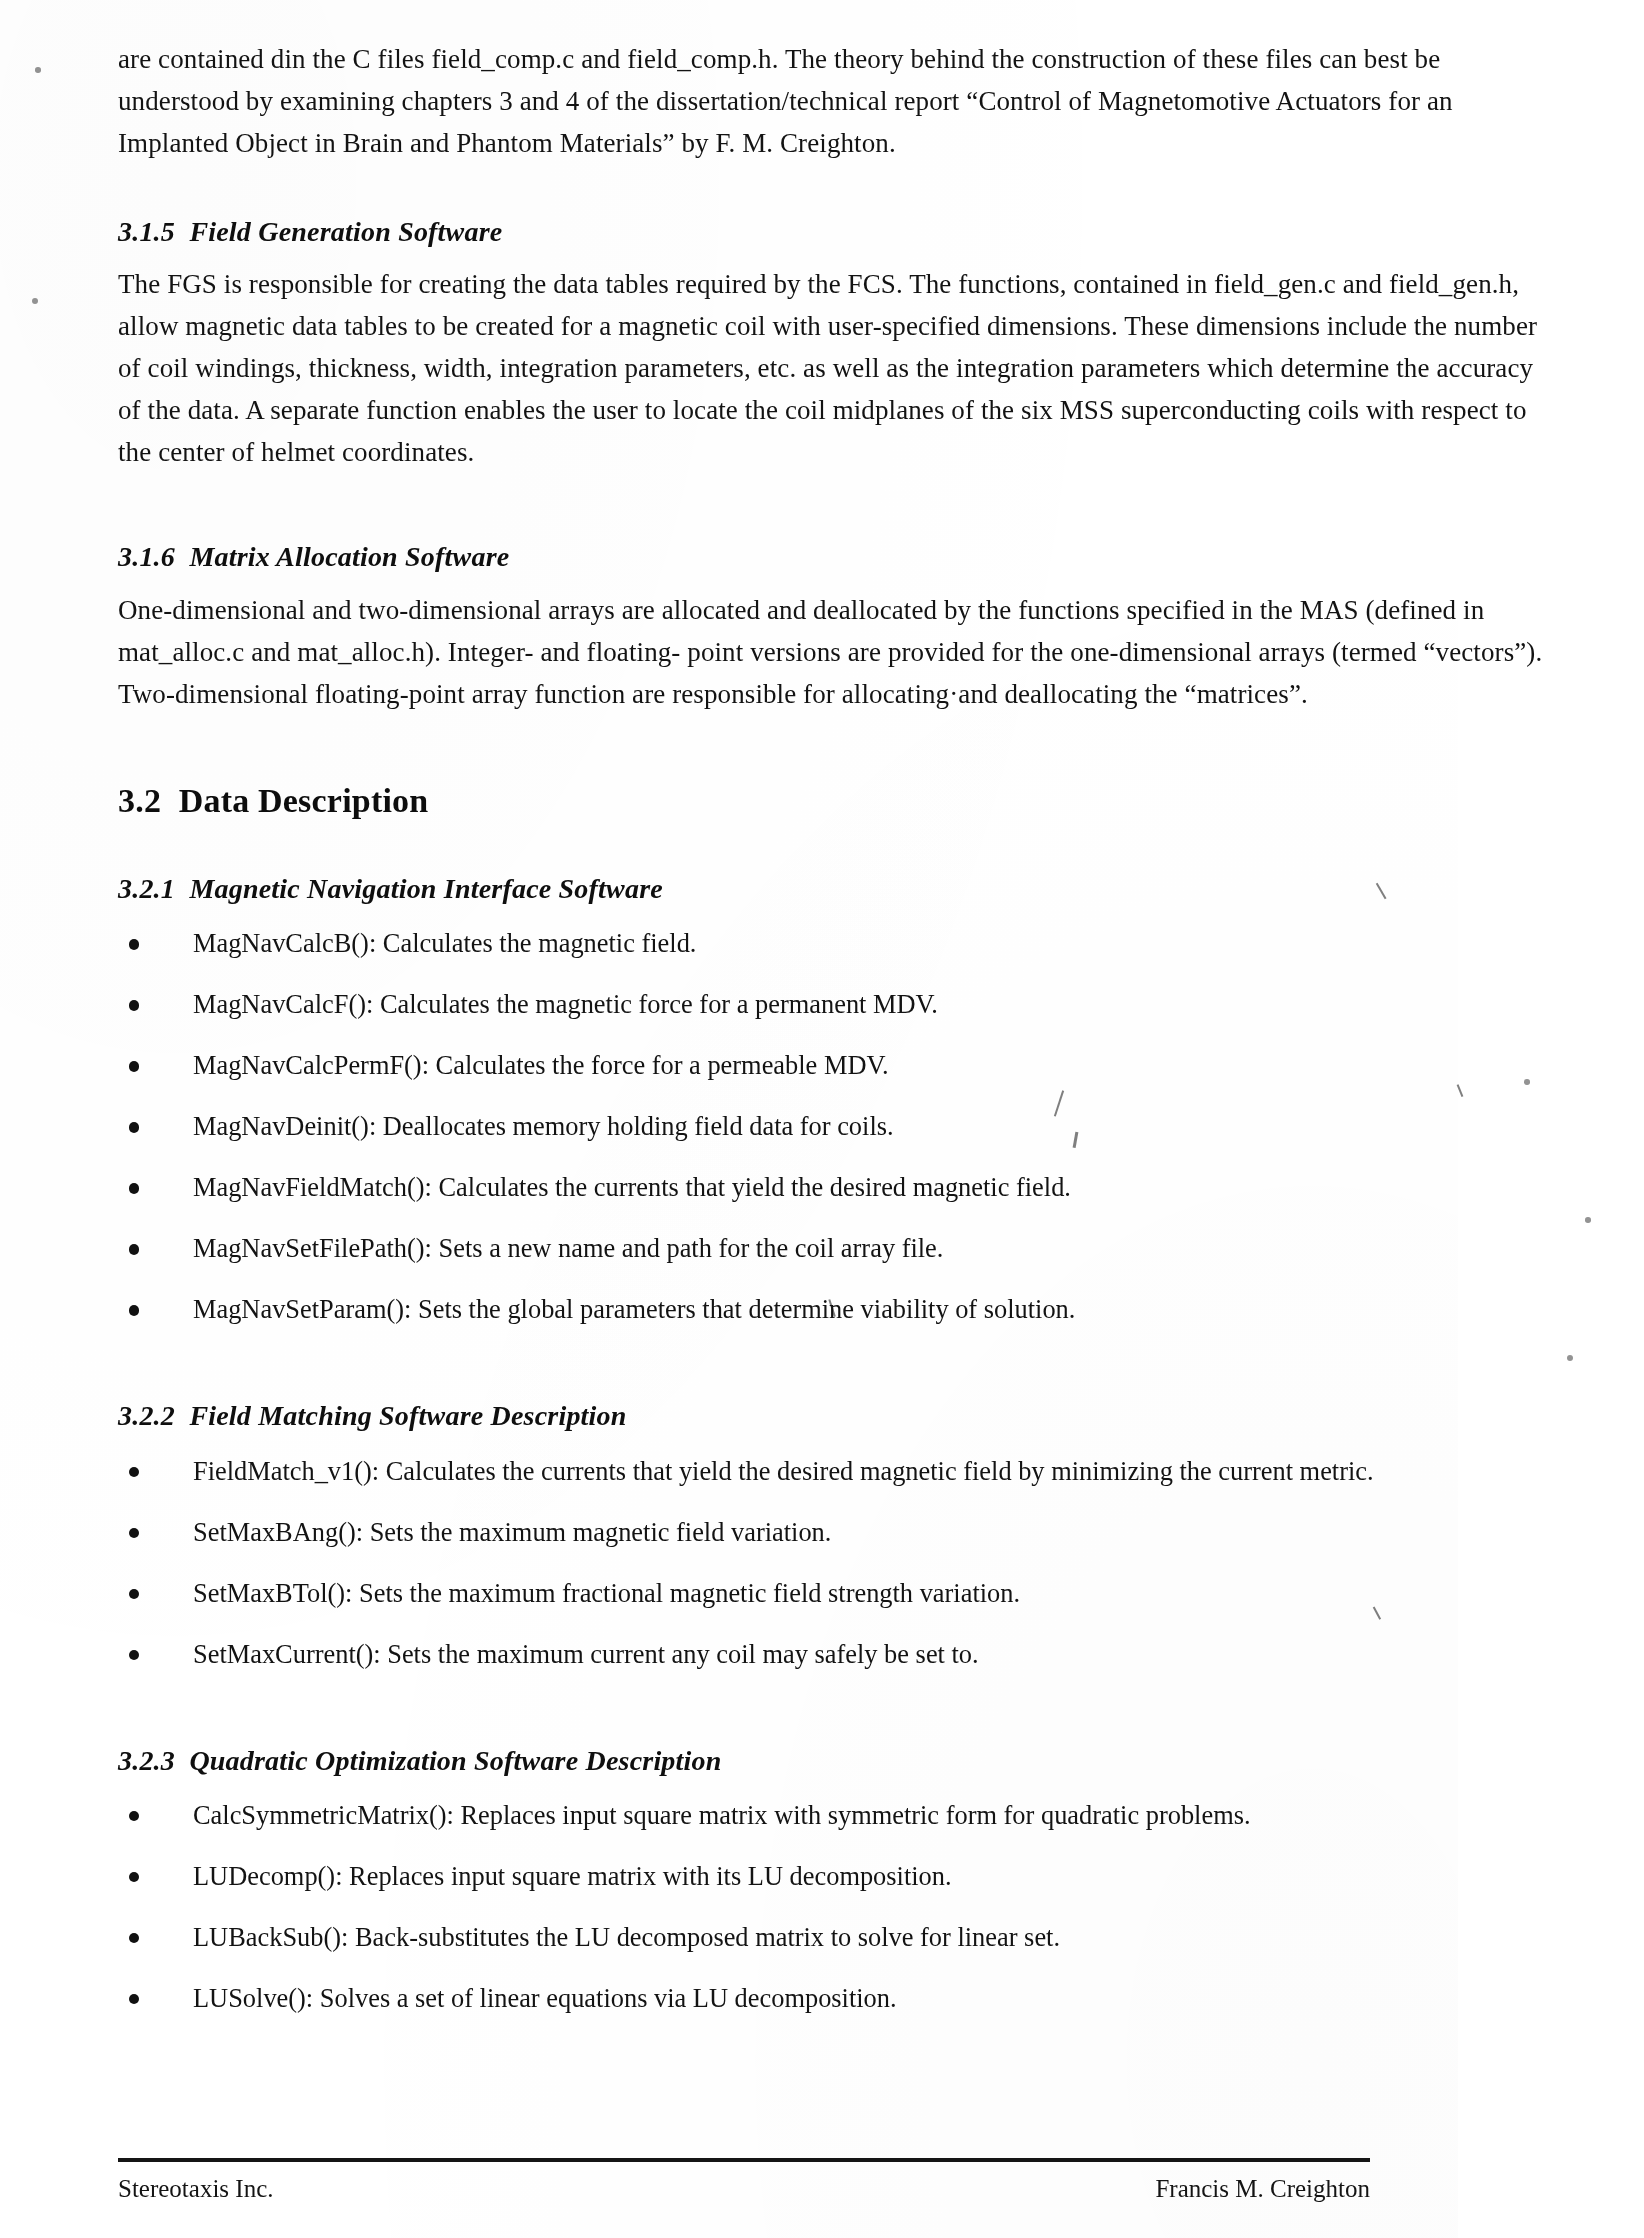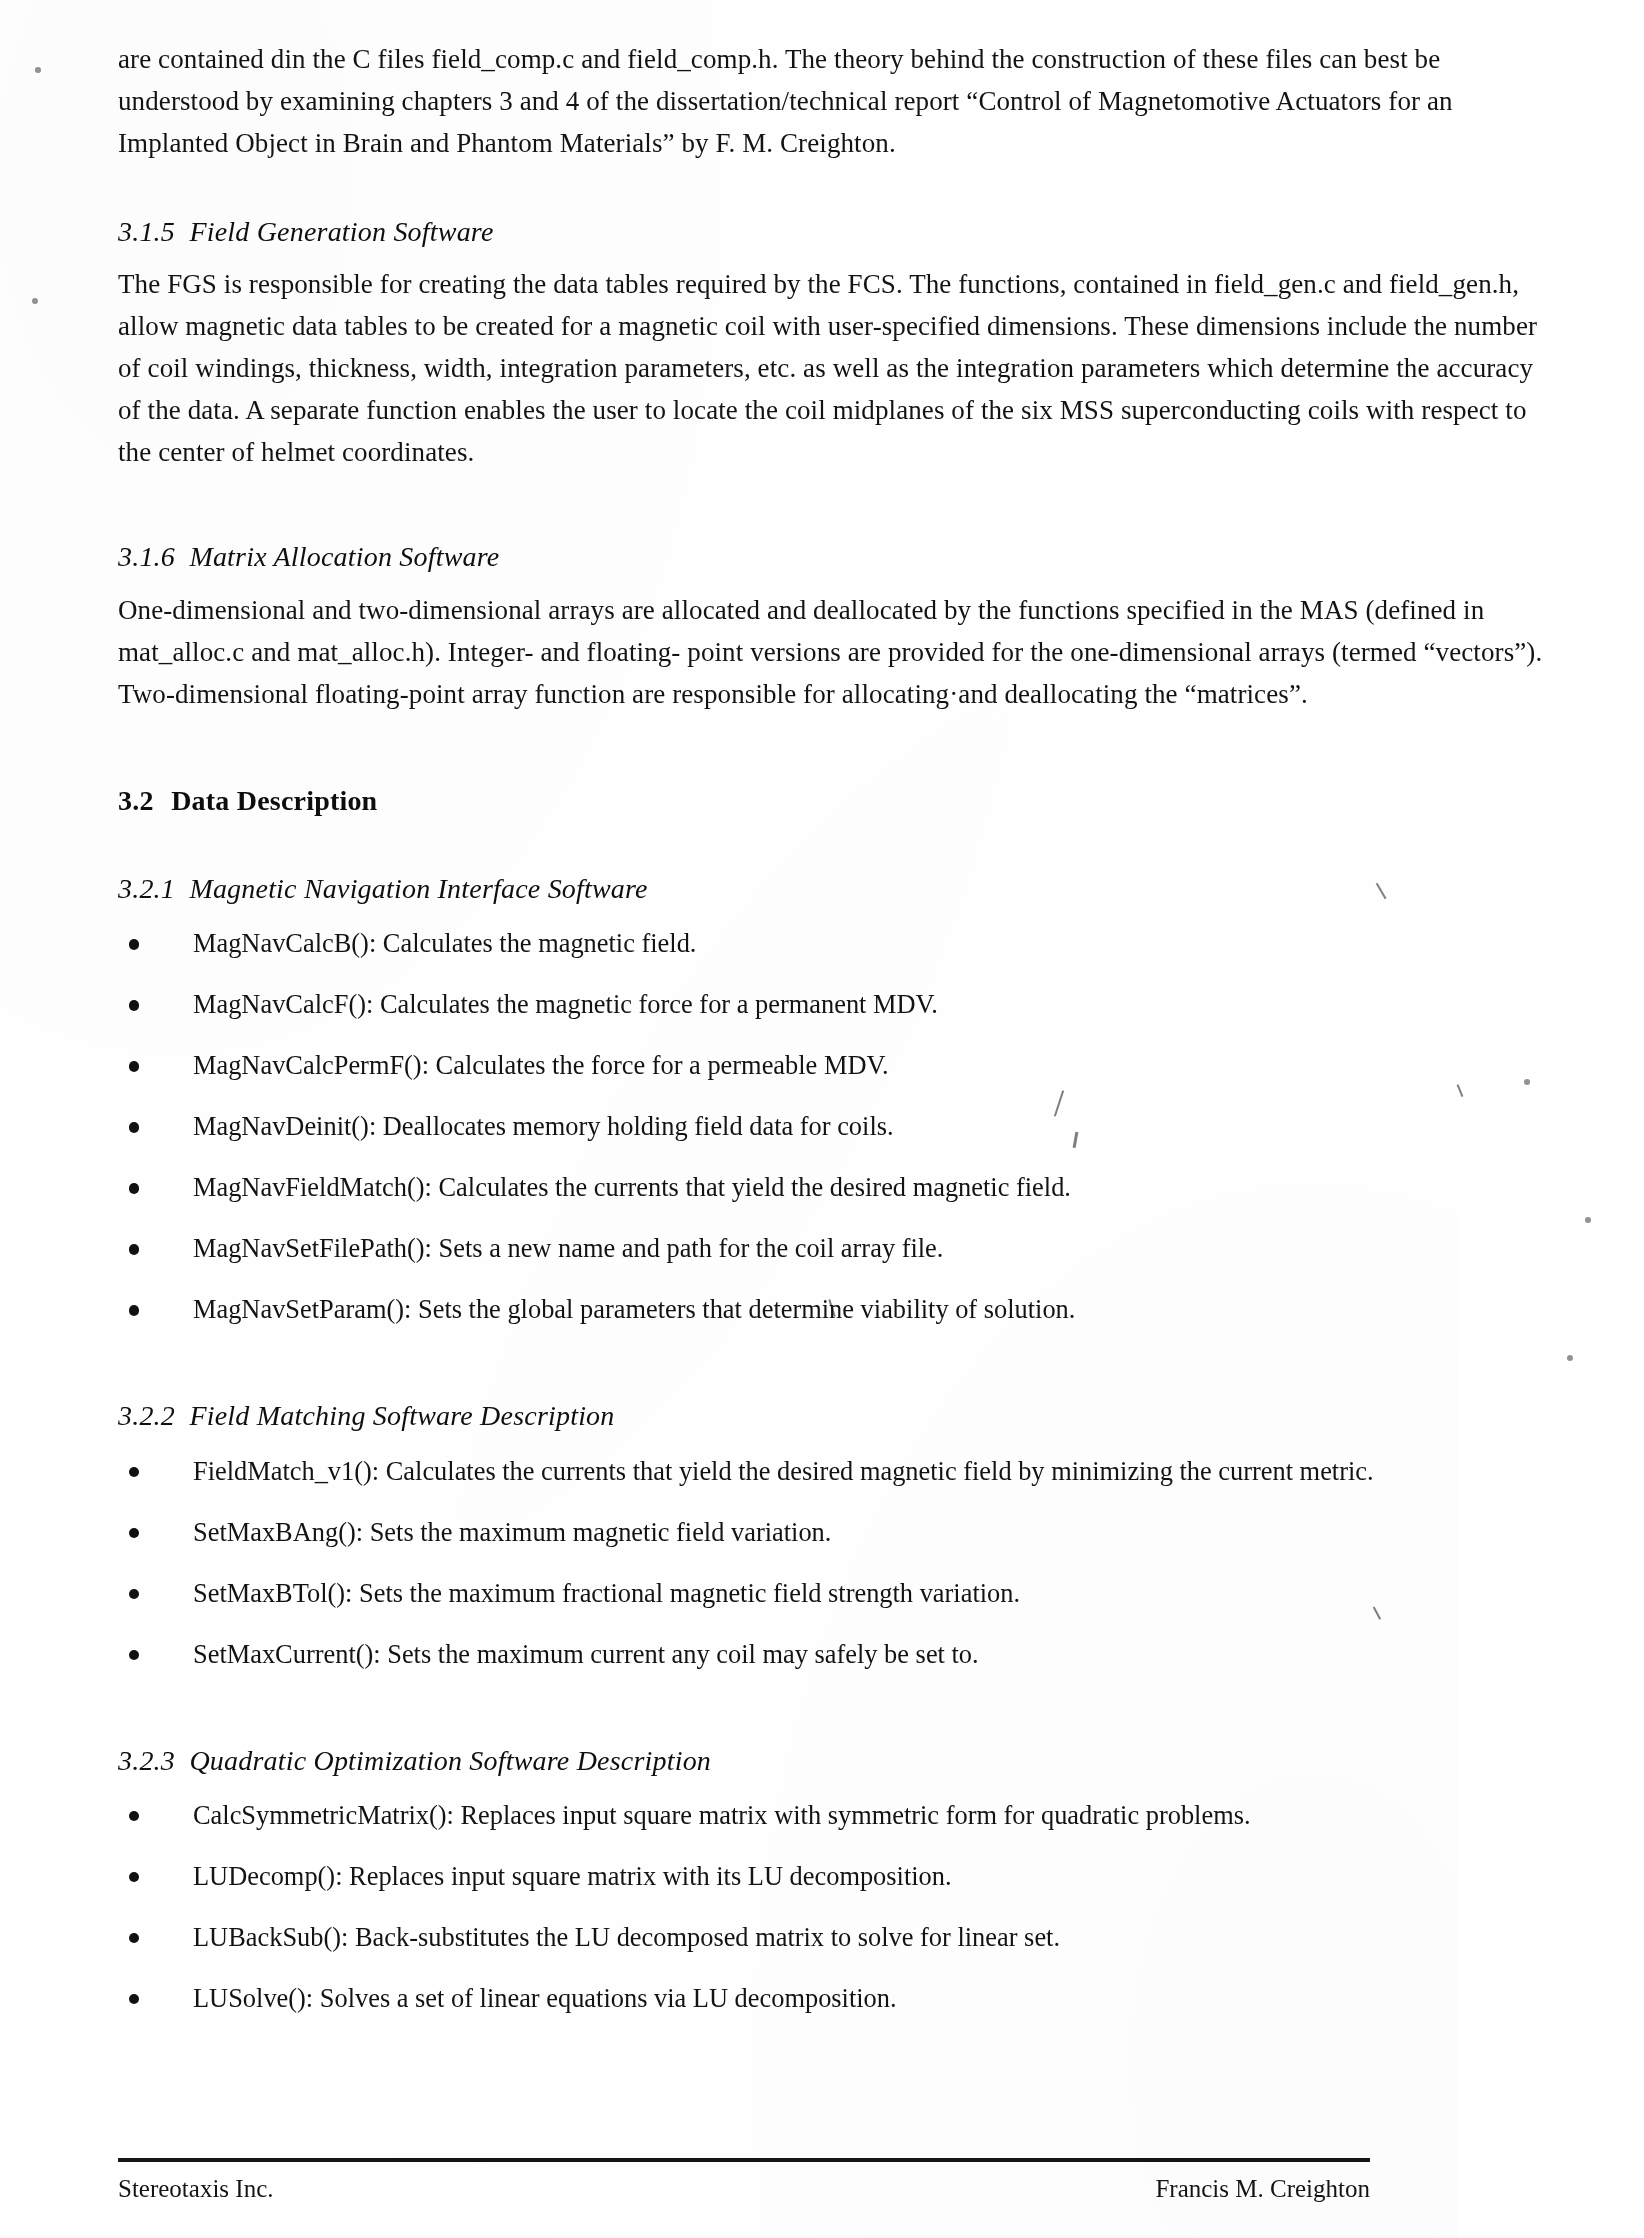--- a/index.html
+++ b/index.html
@@ -38,28 +38,28 @@
     font-size: 27px;
     line-height: 42px;
     margin: 0 0 0 0;
     text-align: left;
     letter-spacing: 0.1px;
     color: #131313;
   }
   h3.sec-head {
     font-size: 28px;
     font-style: italic;
-    font-weight: normal;
+    font-weight: bold;
     line-height: 35px;
     margin: 0;
     color: #0f0f0f;
     letter-spacing: 0.2px;
   }
   h2.sec-head-major {
-    font-size: 28px;
+    font-size: 34px;
     font-weight: bold;
     line-height: 40px;
     margin: 0;
     color: #0d0d0d;
     letter-spacing: 0.2px;
   }
   h2.sec-head-major .num { margin-right: 17.6px; }
   h3.sec-head .num { margin-right: 14.4px; }
 
   ul.func-list {

